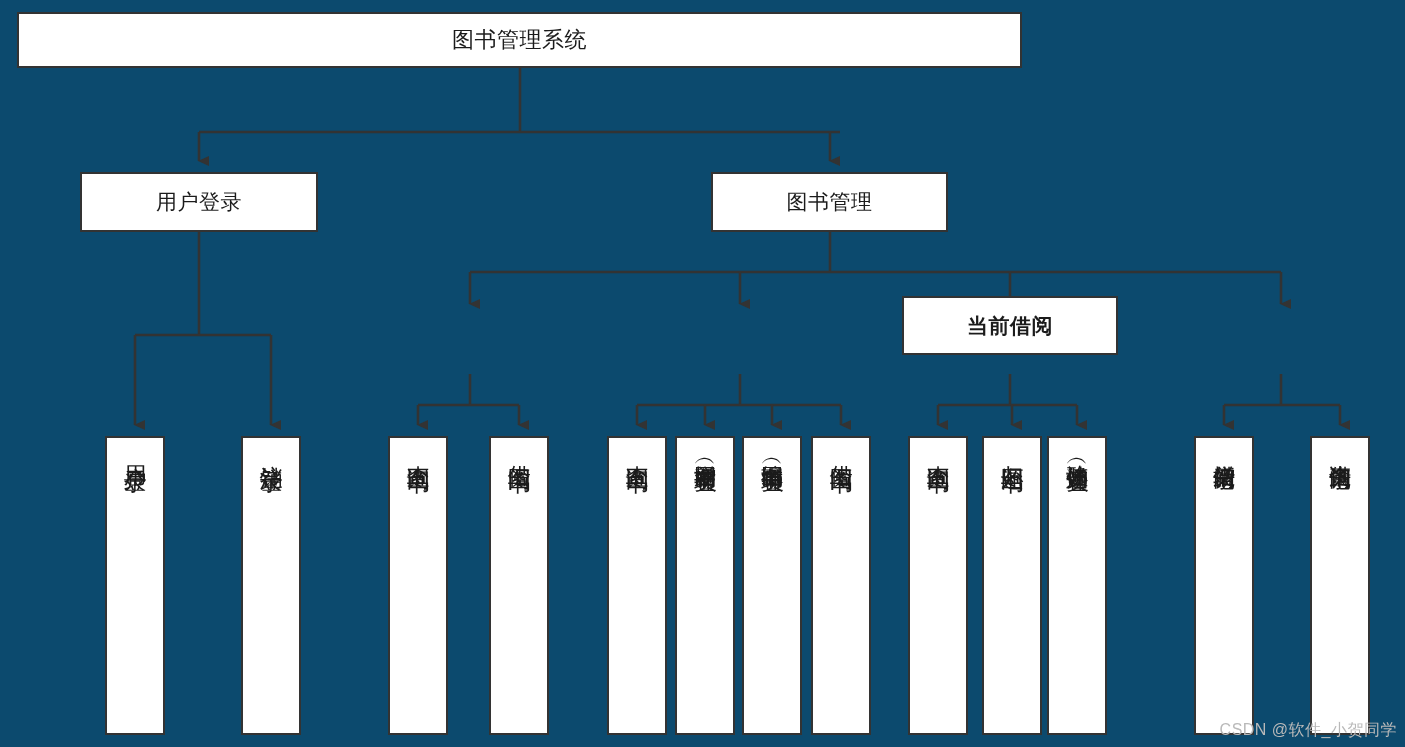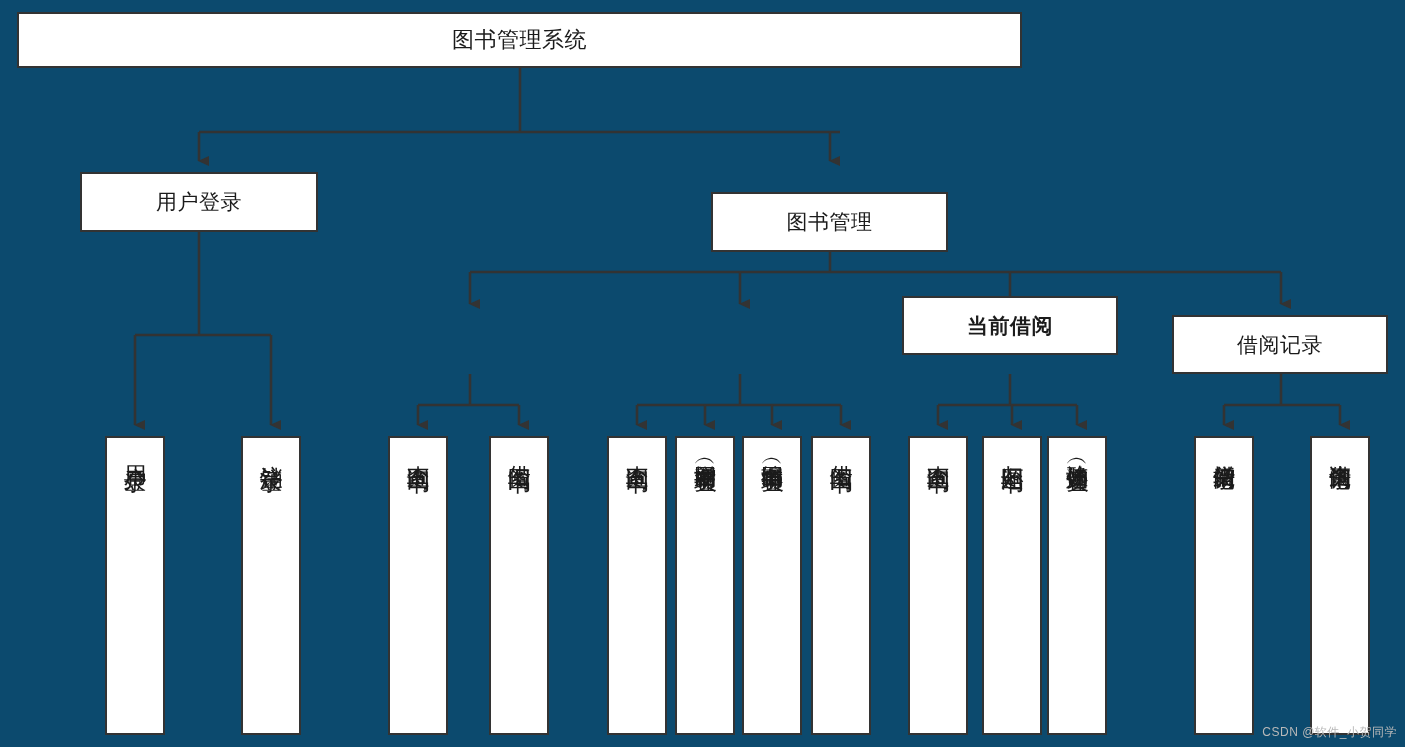--- a/index.html
+++ b/index.html
@@ -65,21 +65,21 @@
     white-space: nowrap;
   }
   .node.vertical.tall-text .node-label {
     font-size: 22px;
     letter-spacing: 1px;
   }
   #watermark {
     position: absolute;
     right: 8px;
     bottom: 6px;
-    font-size: 12px;
+    font-size: 16px;
     color: #b9b9b9;
     letter-spacing: 0.5px;
     z-index: 5;
     white-space: nowrap;
     margin-left: 43px;
   }
 </style>
 </head>
 <body>
 
@@ -135,30 +135,27 @@
     </g>
   </svg>
 
   <div class="node horizontal root" style="left:17px; top:12px; width:1005px; height:56px;">
     <span class="node-label">图书管理系统</span>
   </div>
 
   <div class="node horizontal" style="left:80px; top:172px; width:238px; height:60px;">
     <span class="node-label">用户登录</span>
   </div>
-  <div class="node horizontal" style="left:711px; top:172px; width:237px; height:60px;margin-top:20px;">
+  <div class="node horizontal" style="left:711px; top:172px; width:237px; height:60px;">
     <span class="node-label">图书管理</span>
   </div>
 
   <div class="node horizontal" style="left:902px; top:296px; width:216px; height:59px;font-weight:bold;">
     <span class="node-label">当前借阅</span>
   </div>
-  <div class="node horizontal" style="left:1172px; top:315px; width:216px; height:59px;">
-    <span class="node-label">借阅记录</span>
-  </div>
 
   <div class="node vertical" style="left:105px; top:436px; width:60px; height:299px;">
     <span class="node-label">用户登录</span>
   </div>
   <div class="node vertical" style="left:241px; top:436px; width:60px; height:299px;">
     <span class="node-label">注销登录</span>
   </div>
 
   <div class="node vertical" style="left:388px; top:436px; width:60px; height:299px;">
     <span class="node-label">查询图书</span>

